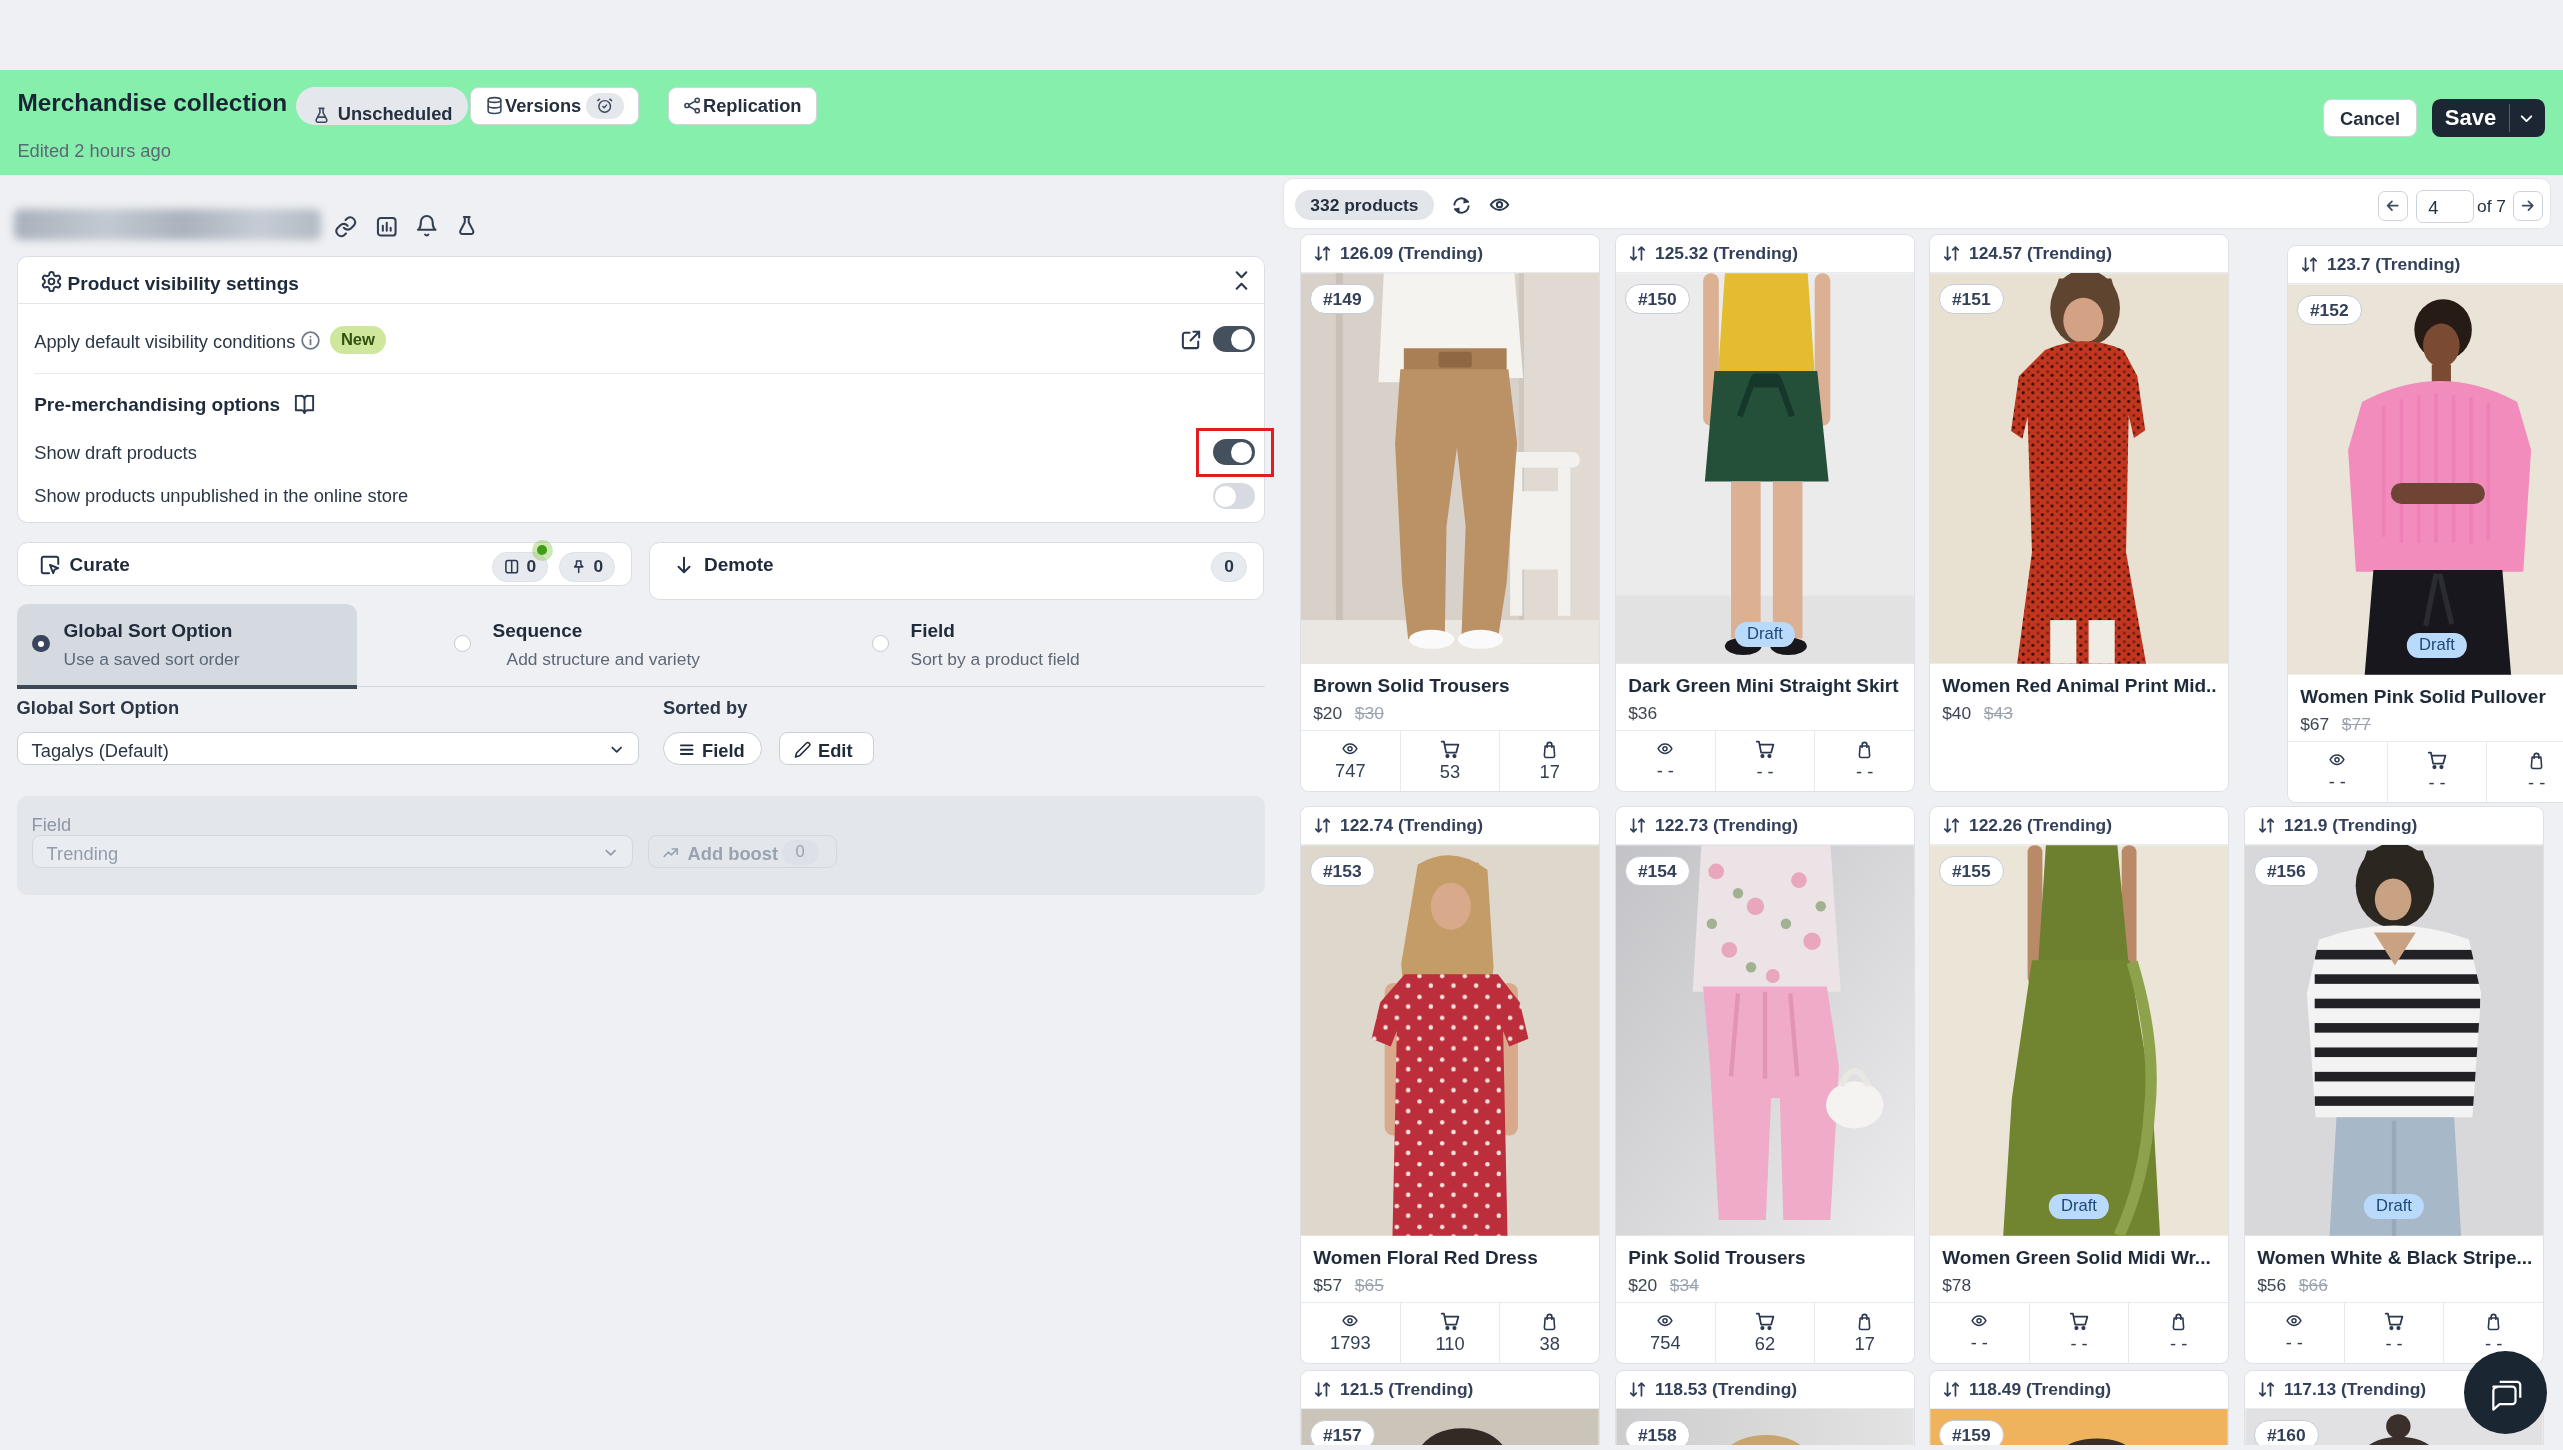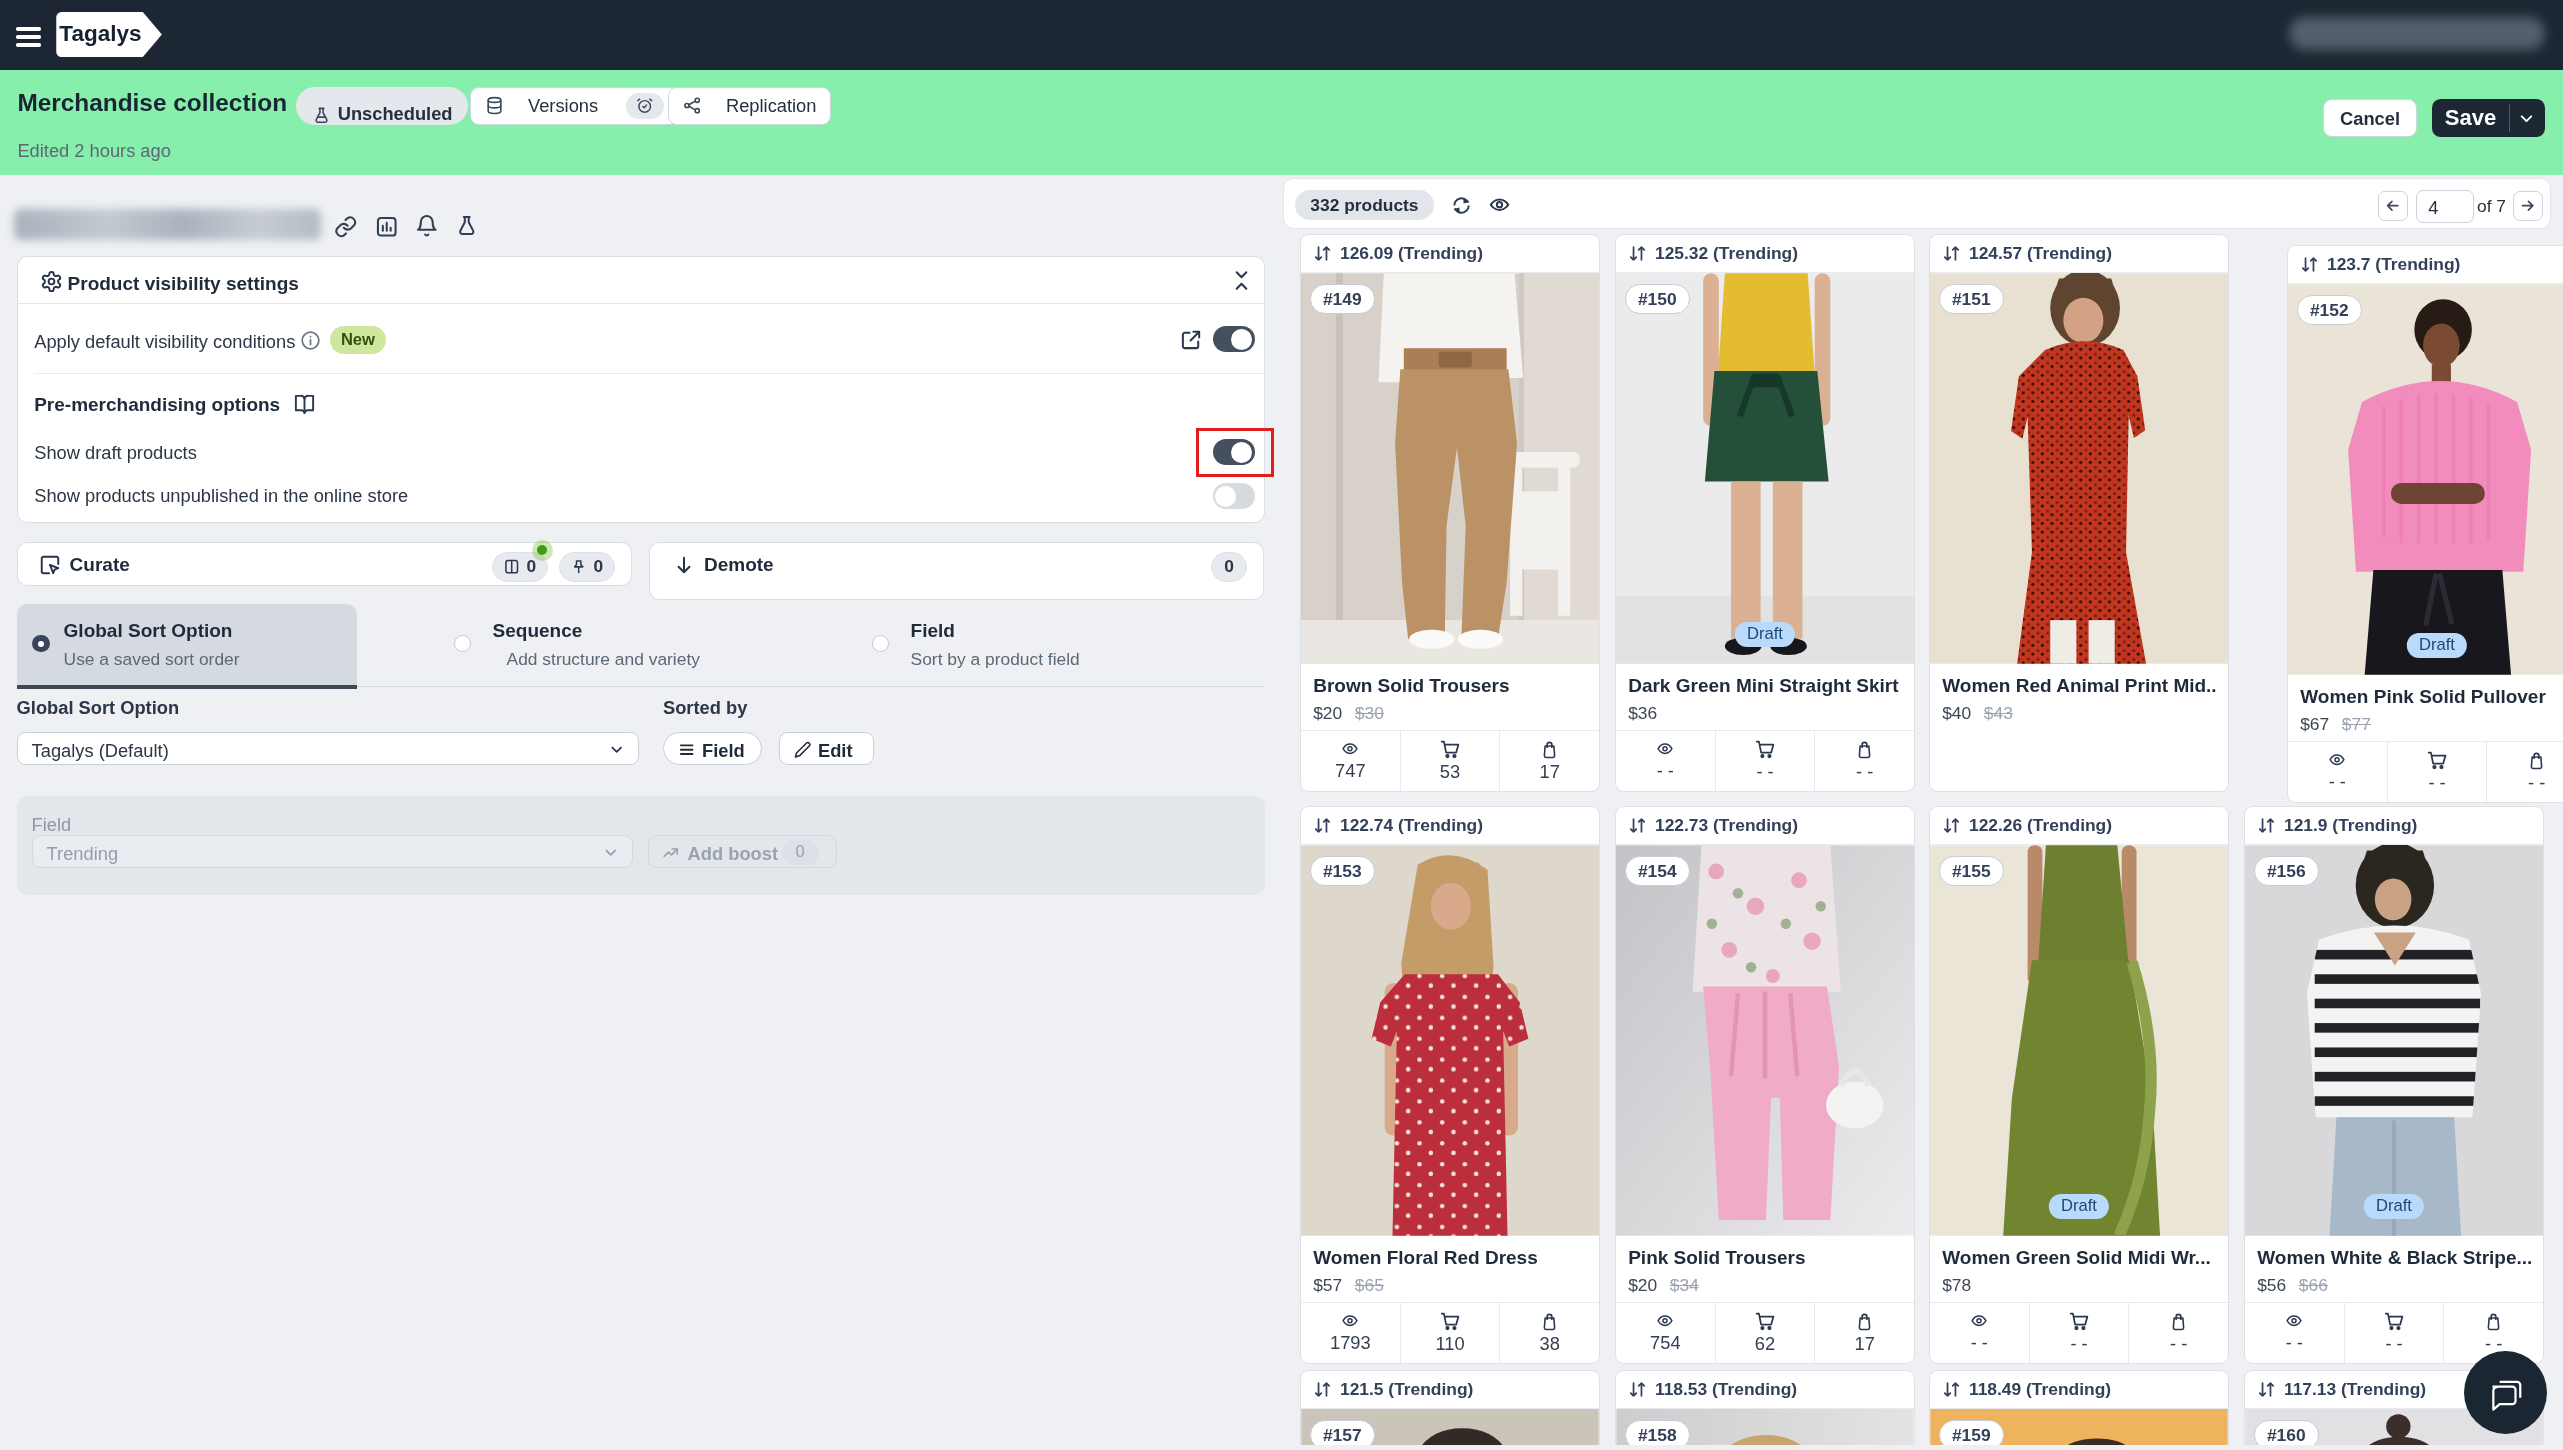--- a/index.html
+++ b/index.html
@@ -10,21 +10,21 @@
 
 #nav { position:absolute; left:0; top:0; width:2563px; height:70px; background:#1d2733; }
 #burger div { width:25px; height:4.4px; background:#fff; border-radius:1.7px; margin-bottom:3.5px; }
 #logo { position:absolute; left:56px; top:12.2px; width:107px; height:45px; }
 #logo svg { display:block; }
 #navblur { position:absolute; left:2289px; top:16.6px; width:256px; height:33px; border-radius:16.6px; background:#67717f; filter:blur(5.2px); opacity:.75; }
 
 
 #header { position:absolute; left:0; top:70px; width:2563px; height:105px; background:#86efac; }
 h1 { font-size:25px; font-weight:bold; color:#1a2533; letter-spacing:0; }
-.hbtn { display:inline-flex; align-items:center; gap:24px; height:38px; padding:0 14px; background:#fff; border:0.9px solid #cfd5dc; border-radius:8.7px; font-size:18.3px; font-weight:normal; color:#25303f; }
+.hbtn { display:inline-flex; align-items:center; gap:1px; height:38px; padding:0 14px; background:#fff; border:0.9px solid #cfd5dc; border-radius:8.7px; font-size:18.3px; font-weight:bold; color:#25303f; }
 .pill { display:inline-flex; align-items:flex-end; gap:7px; height:38px; padding:0 15.7px; background:#e4e7eb; border-radius:19px; font-size:18.3px; font-weight:bold; color:#25303f; }
 #cancel { position:absolute; left:2323px; top:29px; width:94px; height:38px; border:0.9px solid #cfd5dc; border-radius:8.7px; background:#fff; font-size:18.3px; font-weight:bold; color:#25303f; text-align:center; line-height:37px; }
 #save { position:absolute; left:2432px; top:29px; width:113px; height:38px; border-radius:8.7px; background:#1d2733; color:#fff; font-size:22px; font-weight:bold; }
 #save .main { position:absolute; left:0; top:0; width:77px; height:38px; text-align:center; line-height:38px; }
 #save .div { position:absolute; left:77px; top:5.2px; width:0.9px; height:28px; background:rgba(255,255,255,.25); }
 
 
 .card { position:absolute; background:#fff; border:0.9px solid #d9dee4; border-radius:10.5px; }
 .tgl { position:relative; width:42px; height:26px; border-radius:13px; background:#45505f; }
 .tgl .knob { position:absolute; top:2.6px; width:21px; height:21px; border-radius:50%; background:#fff; }
@@ -51,34 +51,20 @@
 .pstats .cell { flex:1; display:flex; flex-direction:column; align-items:center; justify-content:center; gap:1.7px; border-right:0.9px solid #e7eaee; font-size:18.3px; color:#333f52; }
 .pstats .cell:last-child { border-right:none; }
 
 #chat { position:absolute; left:2464px; top:1351px; width:83px; height:83px; border-radius:50%; background:#1b2633; }
 svg.ic { display:block; }
 </style>
 </head>
 <body>
 <div id="page">
 
-  <div id="nav">
-    <div id="burger" style="position:absolute;left:15.7px;top:27px;">
-        <div></div>
-        <div></div>
-        <div></div>
-      </div>
-    <div id="logo">
-      <svg width="107" height="45" viewBox="0 0 123 52">
-        <path d="M6 0 H100 L122 26 L100 52 H6 A6 6 0 0 1 0 46 V6 A6 6 0 0 1 6 0 Z" fill="#fff"></path>
-        <text x="51" y="34" font-size="26" font-weight="bold" fill="#15212f" text-anchor="middle" font-family="Liberation Sans, sans-serif">Tagalys</text>
-      </svg>
-    </div>
-    <div id="navblur"></div>
-  </div>
 
   <div id="header">
     <h1 style="position:absolute;left:17.4px;top:19px;font-size:24.4px;">Merchandise collection</h1>
     <div class="pill" style="position:absolute;left:296px;top:16.6px;">
       <svg class="ic" width="19" height="19" viewBox="0 0 24 24" fill="none" stroke="#3c485c" stroke-width="2" stroke-linecap="round" stroke-linejoin="round">
           <path d="M9 3h6M10 3v5.5L5.5 17a2.4 2.4 0 0 0 2.1 3.5h8.8a2.4 2.4 0 0 0 2.1-3.5L14 8.5V3"></path>
           <path d="M7.5 14h9"></path>
         </svg>
       Unscheduled
     </div>

